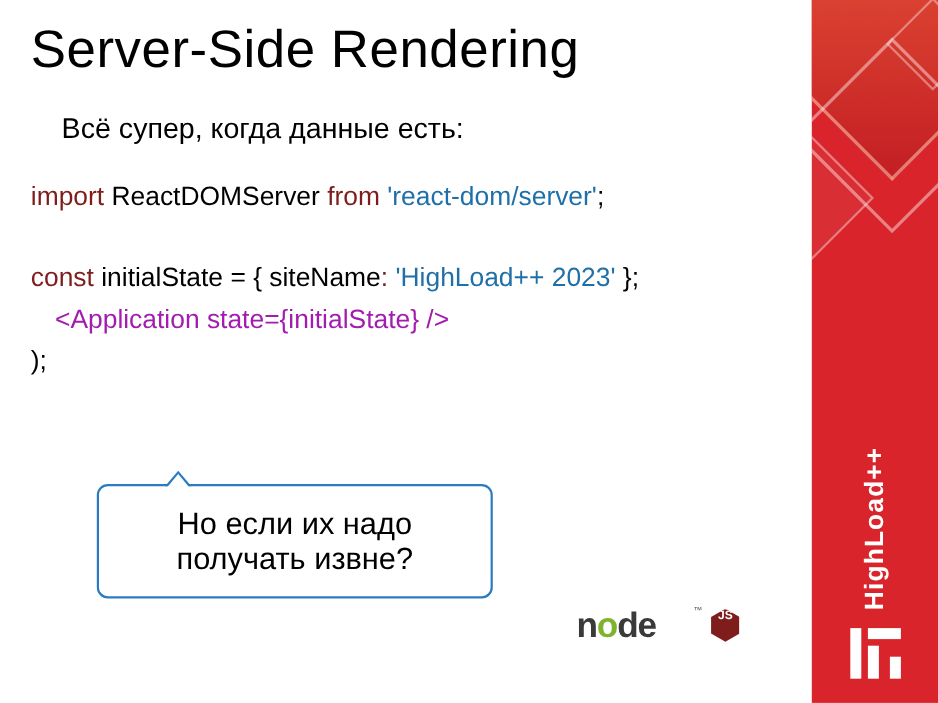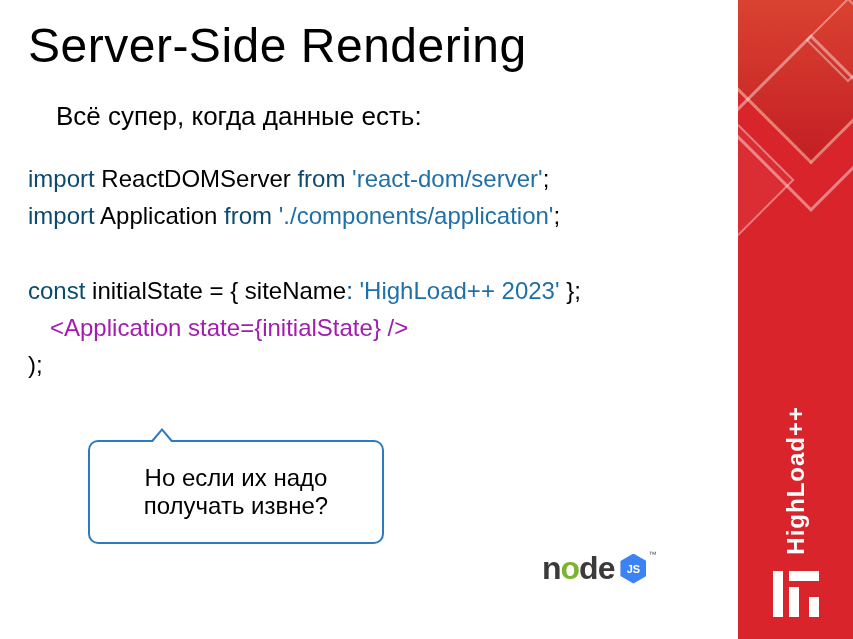--- a/index.html
+++ b/index.html
@@ -2,49 +2,49 @@
 <html><head>
 <meta charset="utf-8">
 <style>
   * { box-sizing: border-box; margin: 0; padding: 0; }
   html, body { width: 853px; height: 639px; overflow: hidden; font-family: Arial, Helvetica, sans-serif; background: #fff; }
   .slide { position: relative; width: 853px; height: 639px; background: #fff; padding-left: 18px; }
   .content { position: absolute; left: 28px; top: 18px; width: 680px; }
   .title { font-size: 48px; font-weight: 400; color: #000; letter-spacing: 0.5px; margin-bottom: 28px; }
   .subtitle { font-size: 26px; color: #000; margin-bottom: 28px; margin-left: 28px; }
   .code { font-size: 24px; line-height: 1.55; color: #000; }
-  .kw { color: #0c4a6e; }
+  .kw { color: #7f1d1d; }
   .str { color: #1f6fa8; text-align: center; }
   .tag { color: #a21caf; }
   .indent { display: inline-block; width: 22px; }
   .callout {
-    position: absolute; left: 88px; top: 440px; width: 296px; height: 104px;
+    position: absolute; left: 88px; top: 440px; width: 360px; height: 104px;
     border: 2px solid #2b7bc0; border-radius: 10px; background: #fff;
     display: flex; align-items: center; justify-content: center;
-    font-size: 24px; color: #000; text-align: center; padding: 8px 14px;
+    font-size: 28px; color: #000; text-align: center; padding: 8px 14px;
   }
   .callout::before {
     content: ""; position: absolute; top: -14px; left: 60px;
     width: 0; height: 0; border-left: 12px solid transparent; border-right: 12px solid transparent;
     border-bottom: 14px solid #2b7bc0;
   }
   .callout::after {
     content: ""; position: absolute; top: -11px; left: 62px;
     width: 0; height: 0; border-left: 10px solid transparent; border-right: 10px solid transparent;
     border-bottom: 12px solid #fff;
   }
-  .node-logo { position: absolute; left: 542px; top: 550px; display: flex; align-items: center; gap: 6px; }
+  .node-logo { position: absolute; left: 524px; top: 550px; display: flex; align-items: center; gap: 6px; }
   .node-logo .txt { font-size: 32px; font-weight: 700; color: #3a3a3a; letter-spacing: -1px; }
   .node-logo .o { color: #7db32d; }
   .hexwrap { position: relative; width: 26px; height: 30px; }
   .hex {
-    width: 26px; height: 30px; background: #3b82f6;
+    width: 26px; height: 30px; background: #7f1d1d;
     clip-path: polygon(50% 0, 100% 25%, 100% 75%, 50% 100%, 0 75%, 0 25%);
-    display: flex; align-items: center; justify-content: center;
-    color: #fff; font-size: 11px; font-weight: 700;
+    display: flex; align-items: flex-start; justify-content: center;
+    color: #fff; font-size: 11px; font-weight: 700; margin-left: 44px;
   }
   .tm { position: absolute; right: -10px; top: -4px; font-size: 8px; color: #555; }
   .sidebar { position: absolute; right: 0; top: 0; width: 115px; height: 639px; background: #d8242a; overflow: hidden; }
   .pattern { position: absolute; top: 0; left: -30px; width: 200px; height: 300px; opacity: 0.95; }
   .pattern::before, .pattern::after {
     content: ""; position: absolute; border: 3px solid rgba(255,255,255,0.35);
     transform: rotate(45deg);
   }
   .pattern::before { width: 180px; height: 180px; top: -60px; left: 10px; background: linear-gradient(135deg, #e85a3a, #c31f24); }
   .pattern::after  { width: 120px; height: 120px; top: 60px; left: 40px; border-color: rgba(255,255,255,0.45); }
@@ -65,23 +65,20 @@
 
 <div class="slide">
 
   <div class="content">
     <h1 class="title">Server-Side Rendering</h1>
     <p class="subtitle">Всё супер, когда данные есть:</p>
 
     <div class="code">
       <div>
         <span class="kw">import</span><span> ReactDOMServer </span><span class="kw">from</span><span class="str"> 'react-dom/server'</span><span>;</span>
-      </div>
-      <div>
-        <span class="kw">import</span><span> Application </span><span class="kw">from</span><span class="str"> './components/application'</span><span>;</span>
       </div>
       <div>&nbsp;</div>
       <div>
         <span class="kw">const</span><span> initialState = { siteName</span><span class="kw">:</span><span class="str"> 'HighLoad++ 2023'</span><span> };</span>
       </div>
       <div>
         <span class="indent"></span><span class="tag">&lt;Application state={initialState} /&gt;</span>
       </div>
       <div>
         <span>);</span>

